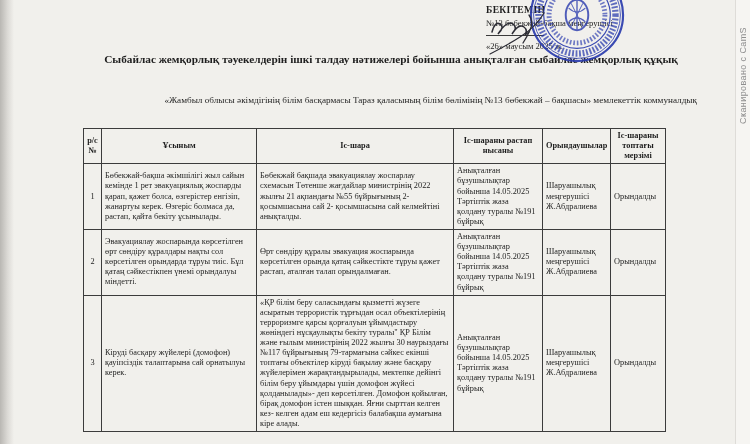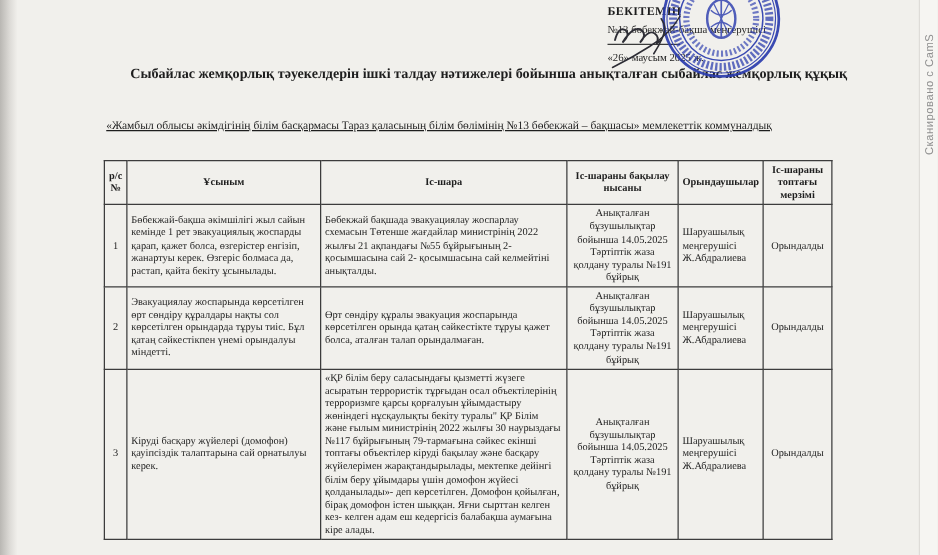--- a/index.html
+++ b/index.html
@@ -32,37 +32,37 @@
   .approval .date-line { margin-top:11px; }
   .signature { position:absolute; left:482px; top:10px; width:92px; height:46px; z-index:3; }
   .stamp { position:absolute; left:528px; top:-34px; width:98px; height:98px; z-index:2; opacity:.92; }
   
   .doc-title {
     position:absolute; left:55px; top:50px; width:672px;
     text-align:center; font-weight:bold; font-size:11.3px; line-height:1.75;
   }
   .doc-subtitle {
     position:absolute; left:85px; top:94px; width:612px;
-    text-align:left; font-size:9.2px; line-height:1.45;text-decoration:underline;
+    text-align:right; font-size:9.2px; line-height:1.45;
   }
   
   table.plan {
     position:absolute; left:83px; top:128px;
     border-collapse:collapse; table-layout:fixed; width:582px;
     font-size:8.3px; line-height:1.22;
   }
   table.plan th, table.plan td {
     border:1px solid #3c3c3c; vertical-align:middle;
     padding:2px 3px; overflow:hidden;
   }
   table.plan th { font-weight:bold; text-align:center; }
   th.h-num { white-space:pre-line; text-align:left; }
   td.c-num { text-align:center; }
   td.c-rec, td.c-act, td.c-exec { text-align:left; }
-  td.c-form, td.c-dead { text-align:center; }
+  td.c-form, td.c-dead { }
   tr.r-head { height:35px; }
   tr.r-1 { height:61px; }
   tr.r-2 { height:57px; }
   tr.r-3 { height:129px; }
 </style>
 </head>
 <body>
 
 <div class="page-edge-left"></div>
 
@@ -118,36 +118,36 @@
     <col style="width:89px">
       <col style="width:68px">
       <col style="width:55px">
   </colgroup>
   <tbody>
       <tr class="r-head">
     <th class="h-num">р/с
 №</th>
     <th>Ұсыным</th>
     <th>Іс-шара</th>
-    <th>Іс-шараны бақылау нысаны</th>
+    <th>Іс-шараны растап нысаны</th>
     <th>Орындаушылар</th>
     <th>Іс-шараны топтағы мерзімі</th>
   </tr>
   <tr class="r-1">
     <td class="c-num">1</td>
     <td class="c-rec">Бөбекжай-бақша  әкімшілігі жыл сайын кемінде 1 рет эвакуациялық жоспарды қарап, қажет болса, өзгерістер енгізіп, жанартуы керек. Өзгеріс болмаса да, растап, қайта бекіту ұсынылады.</td>
     <td class="c-act">Бөбекжай бақшада эвакуациялау жоспарлау схемасын Төтенше жағдайлар министрінің 2022 жылғы 21 ақпандағы №55 бұйрығының 2- қосымшасына сай 2- қосымшасына сай келмейтіні анықталды.</td>
     <td class="c-form">Анықталған бұзушылықтар бойынша 14.05.2025 Тәртіптік жаза қолдану туралы №191 бұйрық</td>
     <td class="c-exec">Шаруашылық меңгерушісі Ж.Абдралиева</td>
     <td class="c-dead">Орындалды</td>
   </tr>
   <tr class="r-2">
     <td class="c-num">2</td>
     <td class="c-rec">Эвакуациялау жоспарында көрсетілген өрт сөндіру құралдары нақты сол көрсетілген орындарда тұруы тиіс. Бұл қатаң сәйкестікпен үнемі орындалуы міндетті.</td>
-    <td class="c-act">Өрт сөндіру құралы эвакуация жоспарында көрсетілген орында  қатаң сәйкестікте тұруы қажет болса,   аталған талап орындалмаған.</td>
+    <td class="c-act">Өрт сөндіру құралы эвакуация жоспарында көрсетілген орында  қатаң сәйкестікте тұруы қажет растап,   аталған талап орындалмаған.</td>
     <td class="c-form">Анықталған бұзушылықтар бойынша 14.05.2025 Тәртіптік жаза қолдану туралы №191 бұйрық</td>
     <td class="c-exec">Шаруашылық меңгерушісі Ж.Абдралиева</td>
     <td class="c-dead">Орындалды</td>
   </tr>
   <tr class="r-3">
     <td class="c-num">3</td>
     <td class="c-rec">Кіруді басқару жүйелері  (домофон) қауіпсіздік талаптарына сай орнатылуы керек.</td>
     <td class="c-act">«ҚР білім беру саласындағы қызметті жүзеге асыратын террористік тұрғыдан осал объектілерінің терроризмге қарсы қорғалуын ұйымдастыру жөніндегі нұсқаулықты бекіту туралы" ҚР Білім және ғылым министрінің 2022 жылғы 30 наурыздағы №117 бұйрығының 79-тармағына сәйкес екінші топтағы объектілер кіруді бақылау және басқару жүйелерімен жарақтандырылады, мектепке дейінгі білім беру ұйымдары үшін домофон жүйесі қолданылады»- деп көрсетілген. Домофон қойылған, бірақ домофон істен шыққан. Яғни сырттан келген кез- келген адам еш кедергісіз балабақша аумағына кіре алады.</td>
     <td class="c-form">Анықталған бұзушылықтар бойынша 14.05.2025 Тәртіптік жаза қолдану туралы №191 бұйрық</td>
     <td class="c-exec">Шаруашылық меңгерушісі Ж.Абдралиева</td>

